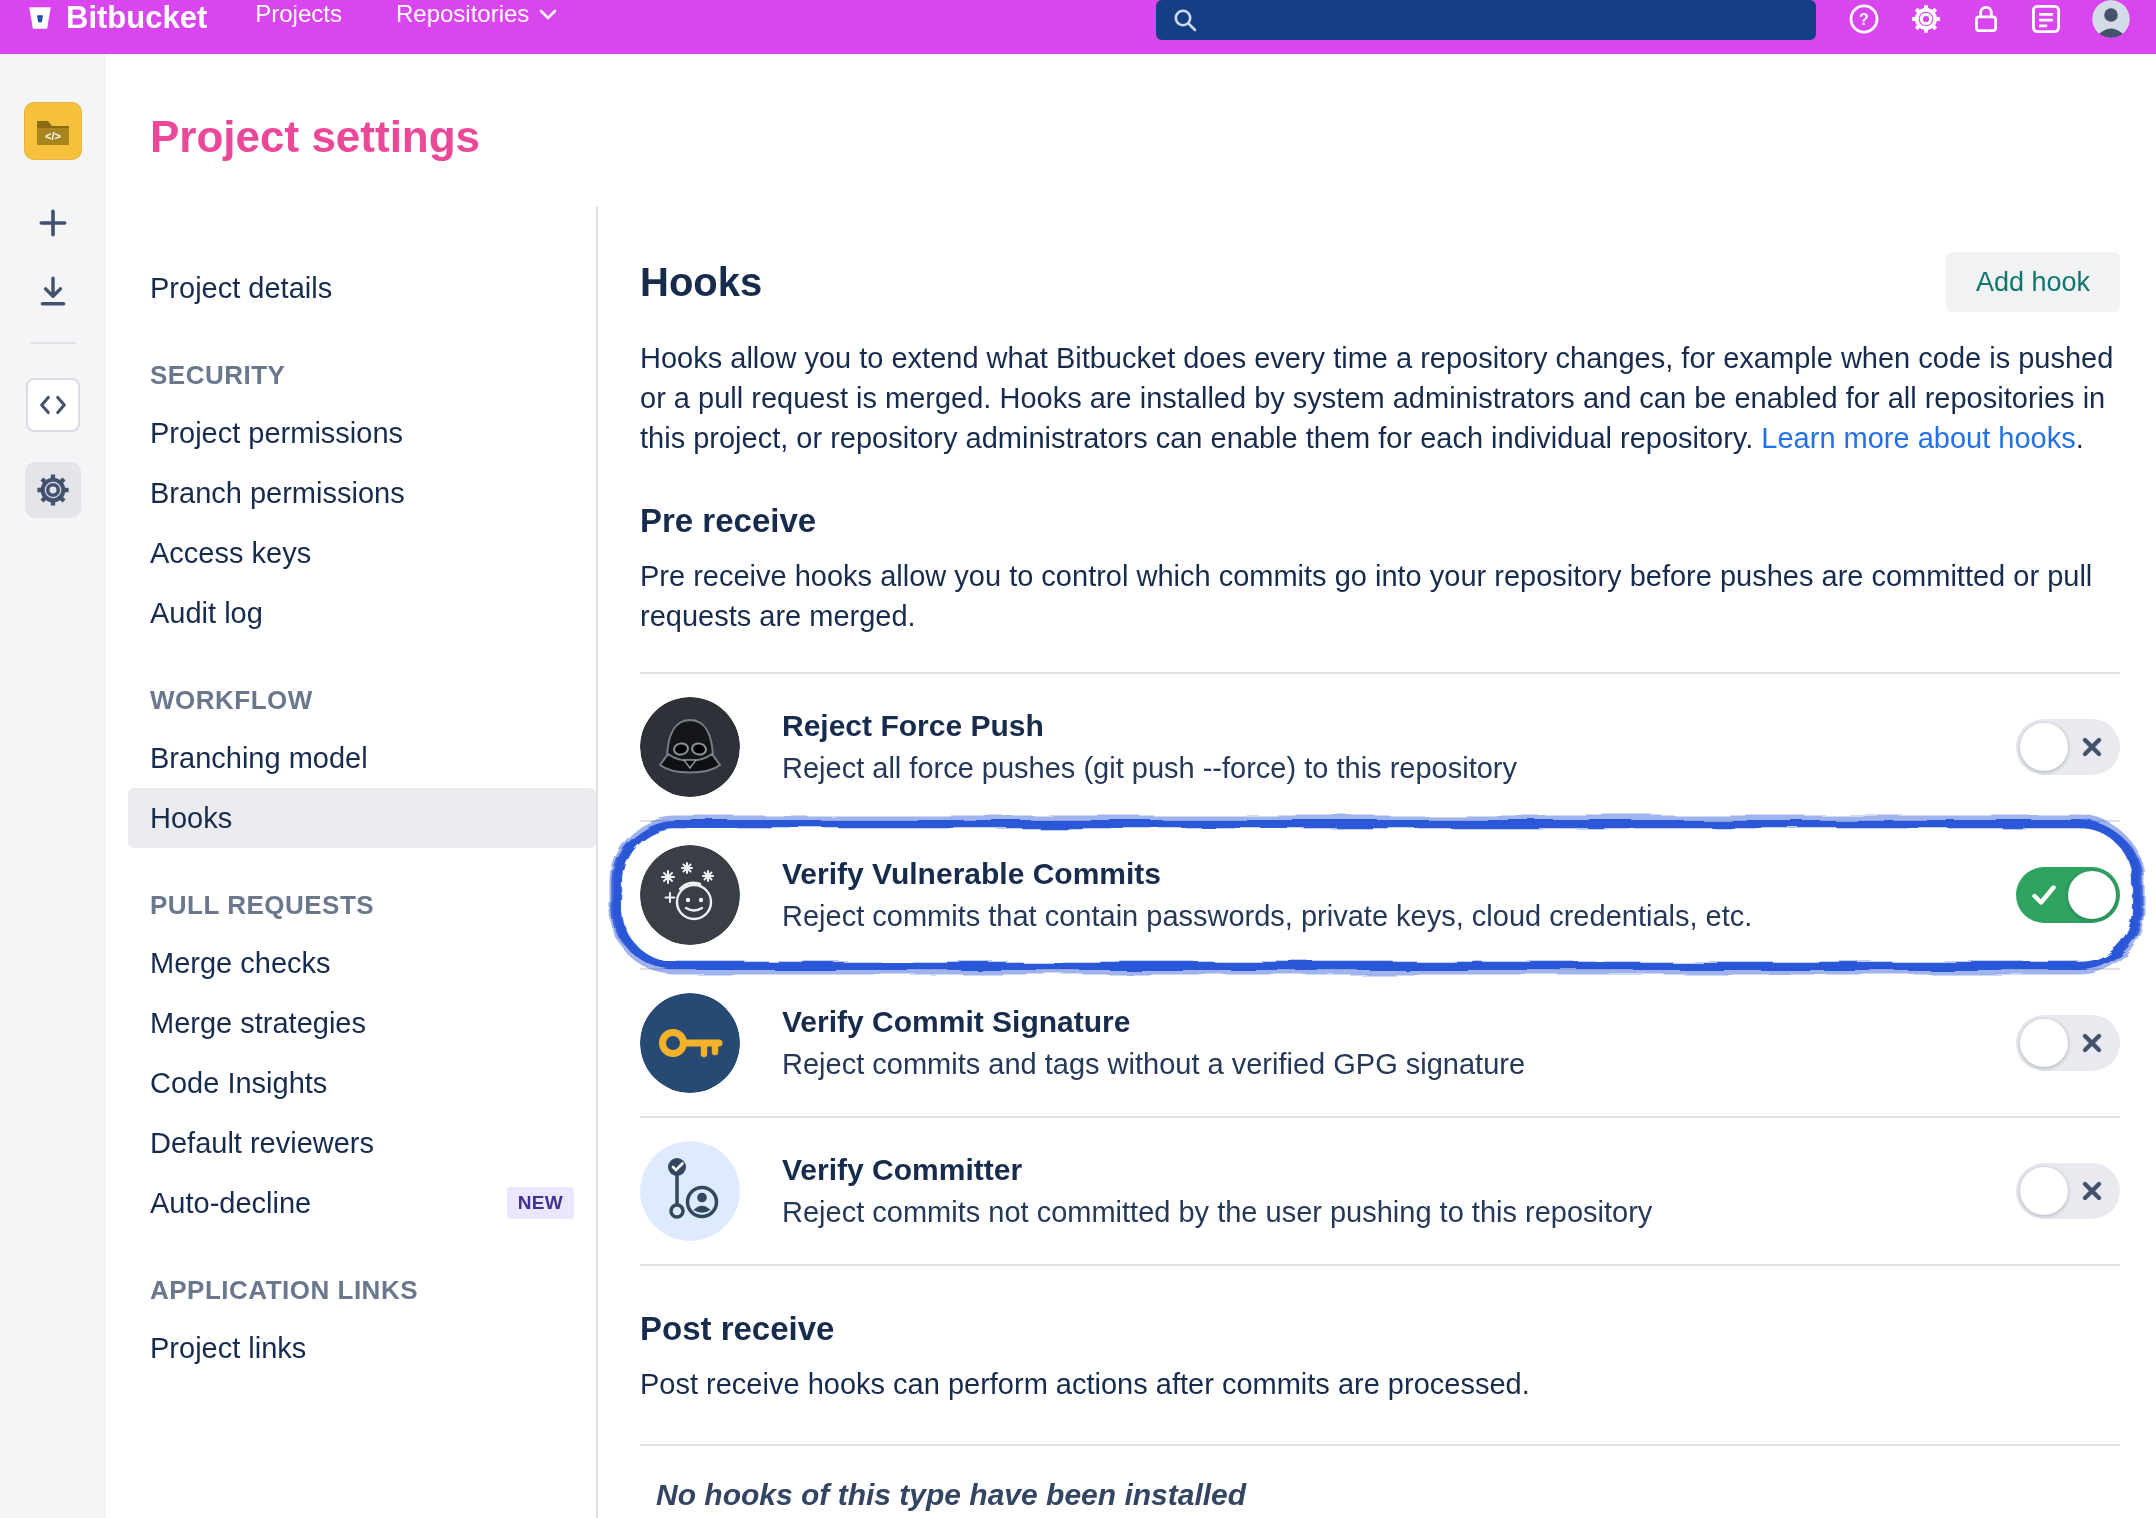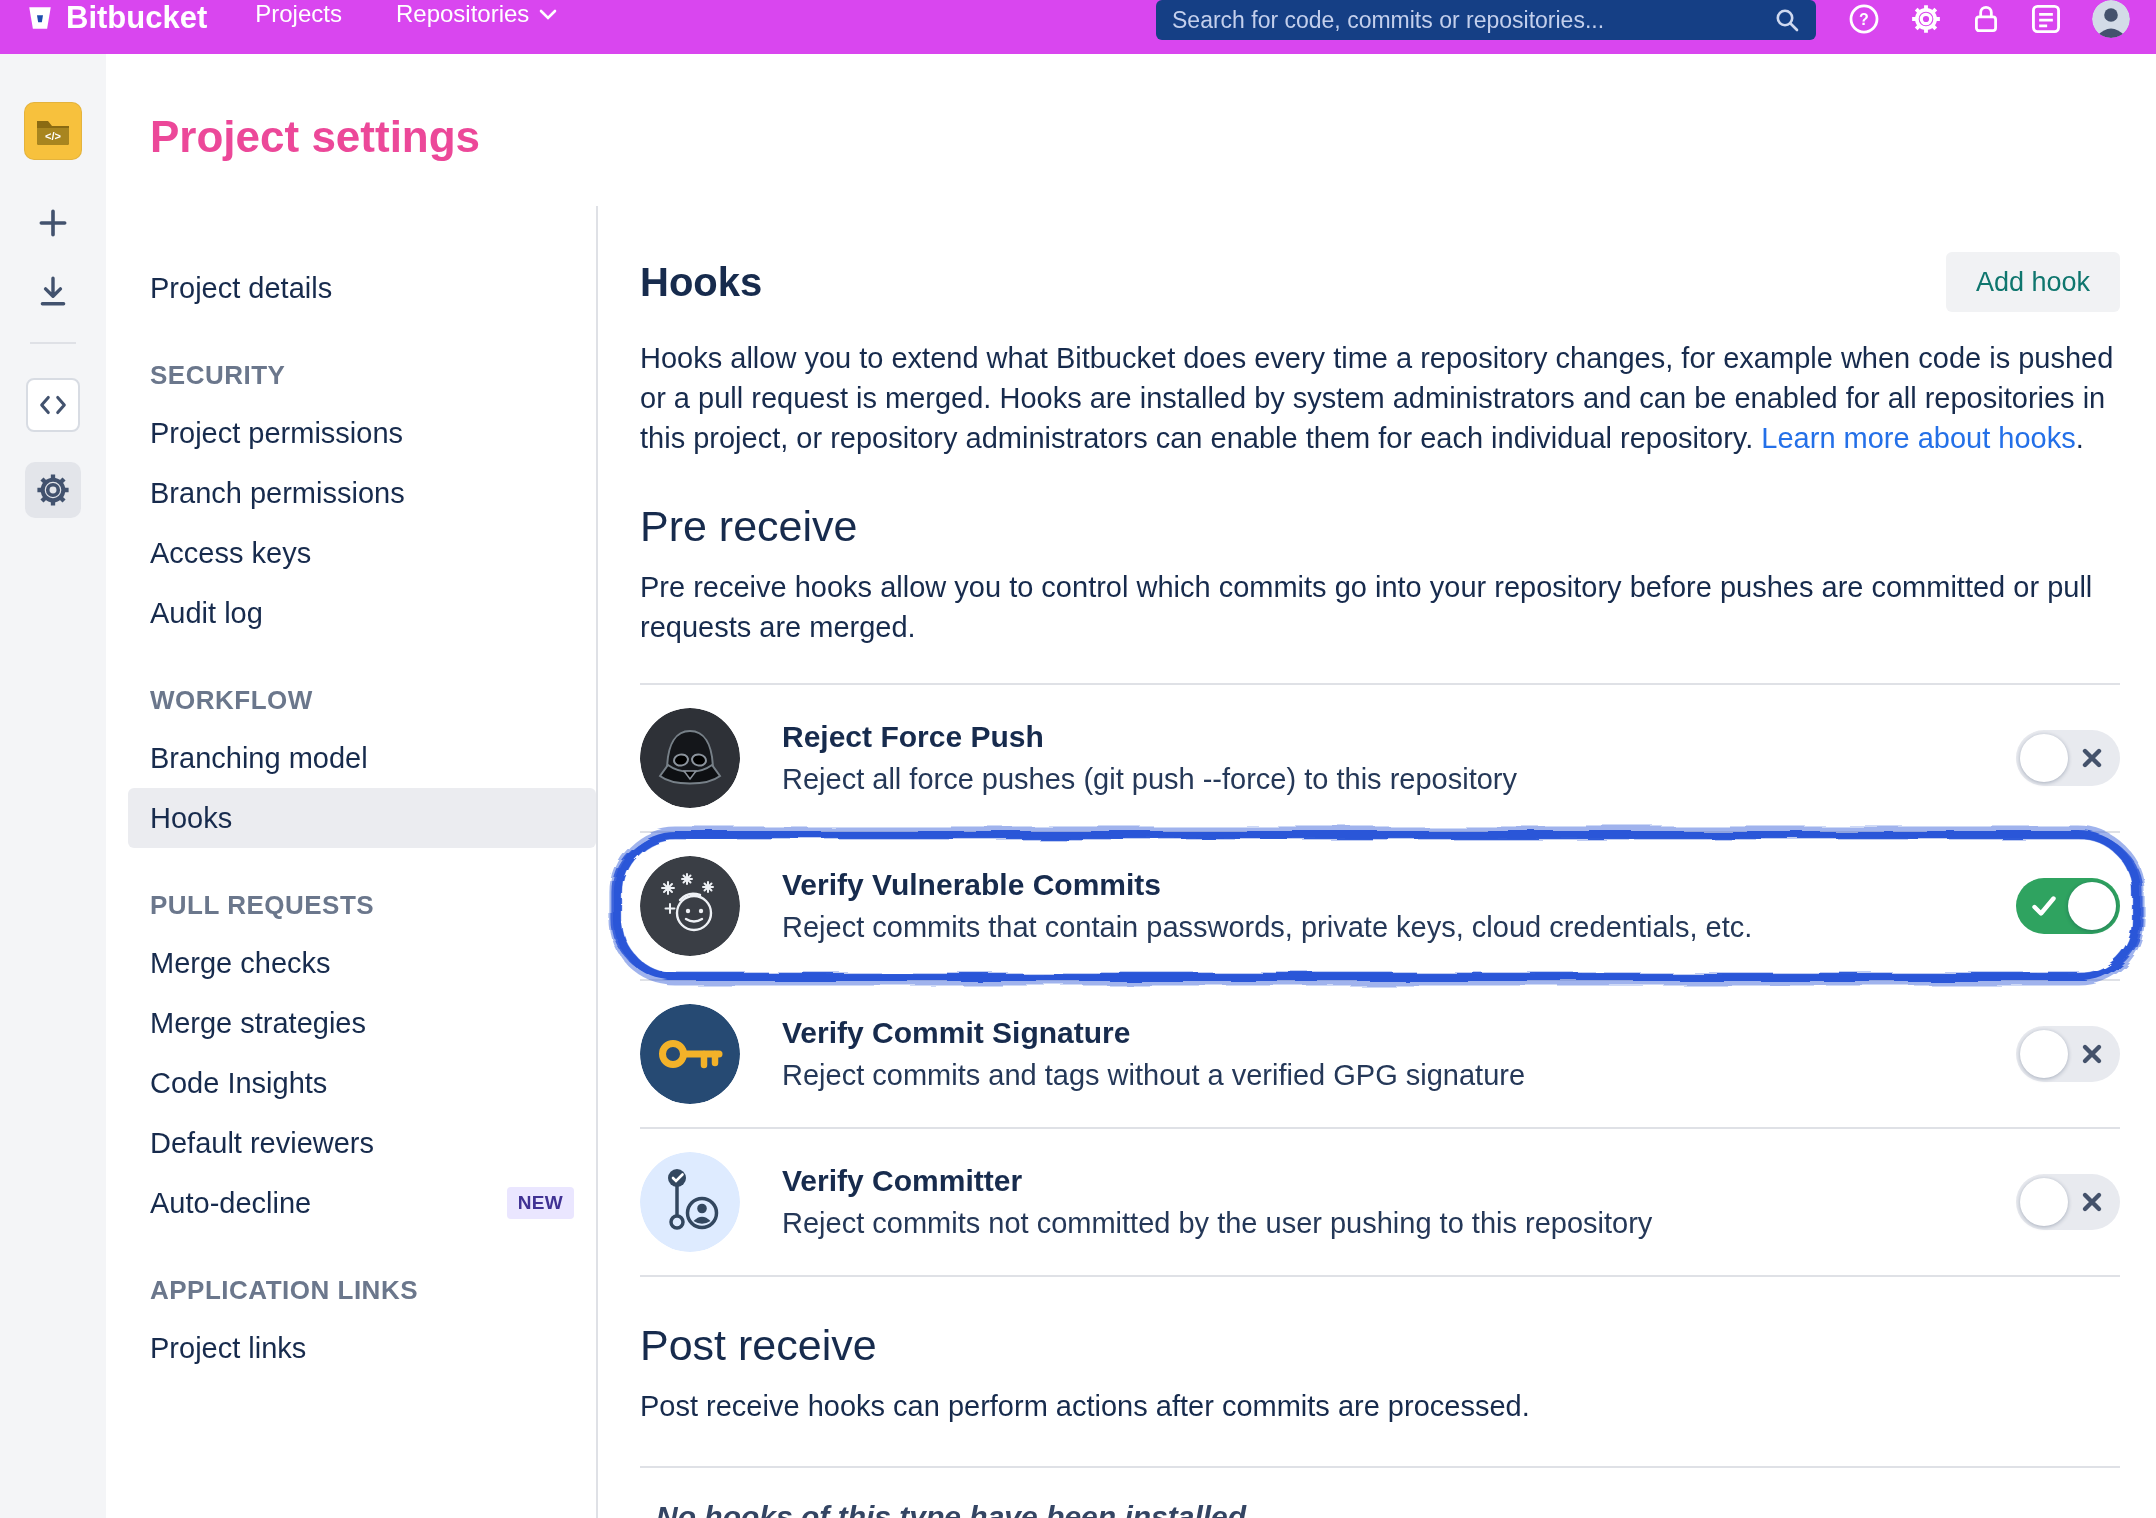--- a/index.html
+++ b/index.html
@@ -37,21 +37,21 @@
   .nav-item.selected{background:#EBECF0;}
   .nav-section-header{margin:42px 22px 12px;font-size:26px;font-weight:700;color:#6B778C;letter-spacing:.5px;}
   .badge{background:#EAE6FF;color:#403294;font-size:19px;font-weight:700;padding:5px 11px;border-radius:4px;letter-spacing:.3px;}
 
   .main{flex:1;padding:46px 36px 0 42px;min-width:0;}
   .main-header{display:flex;align-items:center;justify-content:space-between;}
   .main-header h2{font-size:40px;font-weight:700;}
   .add-hook{height:60px;padding:0 30px;background:#F1F2F4;border:0;border-radius:6px;font-size:27px;font-family:inherit;color:#0f766e;font-weight:500;cursor:pointer;}
   .intro{margin-top:26px;font-size:29px;line-height:40px;}
   .link{color:#2470E8;cursor:pointer;}
-  h3.sec{margin-top:44px;font-size:43px;font-weight:400;}
+  h3.sec{margin-top:44px;font-size:33px;font-weight:700;}
   .section-desc{margin-top:16px;font-size:29px;line-height:40px;color:#172B4D;}
 
   .hook-list{margin-top:36px;border-top:2px solid #DFE1E6;}
   .hook-row{display:flex;align-items:center;gap:42px;padding:23px 0;border-bottom:2px solid #DFE1E6;position:relative;}
   .hook-avatar{width:100px;height:100px;border-radius:50%;flex-shrink:0;display:flex;overflow:hidden;}
   .hook-avatar svg{width:100%;height:100%;}
   .hook-text{flex:1;min-width:0;}
   .hook-name{font-size:30px;font-weight:700;}
   .hook-desc{margin-top:9px;font-size:29px;color:#253858;}
 
@@ -88,21 +88,20 @@
         </a>
       <a class="nav-link">
         <span>Repositories</span>
         <svg width="18" height="11" viewBox="0 0 18 11">
             <path d="M2 2 l7 7 7-7" stroke="#fff" stroke-width="2.6" fill="none" stroke-linecap="round"></path>
           </svg>
       </a>
     </nav>
     <div class="topbar-spacer"></div>
     <div class="search">
-      <input placeholder="Search for code, commits or repositories..." style="">
       <svg width="26" height="26" viewBox="0 0 26 26">
         <circle cx="11" cy="11" r="7.2" stroke="#cfd9f0" stroke-width="2.6" fill="none"></circle>
         <path d="M16.5 16.5 L23 23" stroke="#cfd9f0" stroke-width="2.6" stroke-linecap="round"></path>
       </svg>
     </div>
     <div class="topbar-icons">
       <span class="tb-icon">
         <svg width="32" height="32" viewBox="0 0 30 30">
           <circle cx="15" cy="15" r="12.2" stroke="#fff" stroke-width="2.6" fill="none"></circle>
           <text x="15" y="20.5" text-anchor="middle" font-size="15" font-weight="bold" fill="#fff">?</text>

